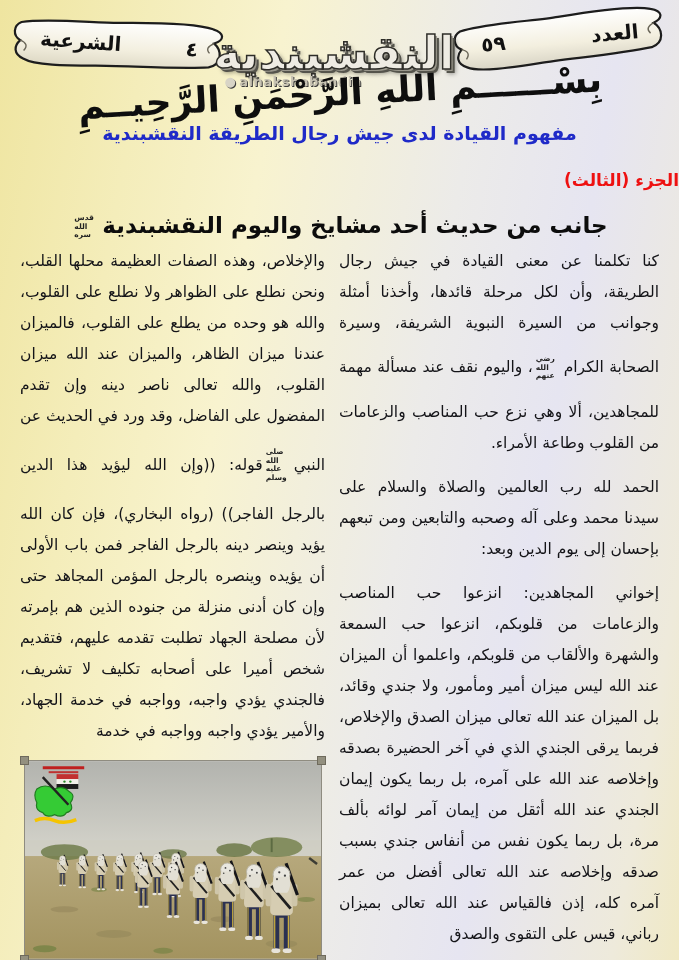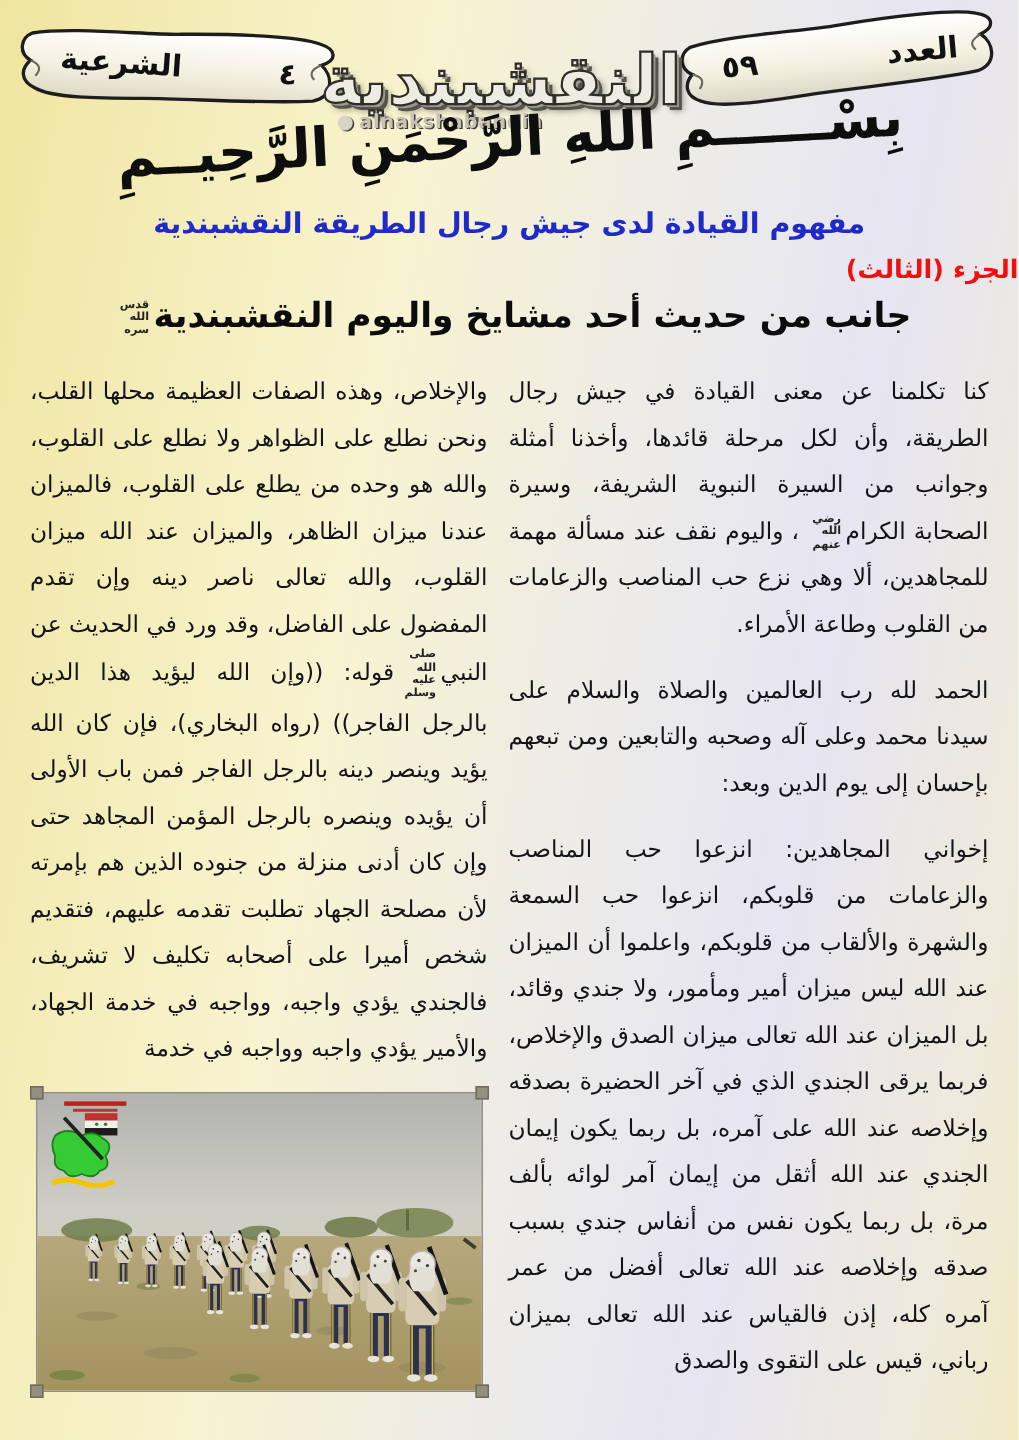--- a/index.html
+++ b/index.html
@@ -39,30 +39,30 @@
     font-size:13px; font-weight:bold; letter-spacing:.5px; color:#c7c2b2;
     text-shadow:1px 1px 0 #3c3c3c;
   }
   .logo-sub .bullet{ color:#d8d4c6; margin-right:3px; }
 
   .bismillah{
     position:absolute; left:50%; top:72px; transform:translateX(-50%) rotate(-3deg);
     font-size:36px; font-weight:bold; color:#0e0e0e; white-space:nowrap;
   }
 
-  .heading-topic{ position:absolute; left:0; right:0; top:138px; text-align:center;
+  .heading-topic{ position:absolute; left:0; right:0; top:122px; text-align:center;
     font-size:19px; font-weight:bold; color:#1f2ac8; }
   .heading-part { position:absolute; left:0; right:0; top:170px; text-align:right;
     font-size:17px; font-weight:bold; color:#ee1111; }
   .heading-main { position:absolute; left:0; right:0; top:198px; text-align:center;
     font-size:23px; font-weight:900; color:#0c0c0c; }
 
   .honorific{
     display:inline-block; width:25px; font-size:7.5px; line-height:1.15;
-    text-align:right; font-weight:bold; vertical-align:middle; margin:0 3px;
+    text-align:left; font-weight:bold; vertical-align:middle; margin:16px 3px;
     color:#222;
   }
 
   
   .columns{ display:flex; direction:rtl; gap:14px; padding:6px 20px 0; }
   .col{ text-align:justify; }
   .col-first { width:320px; }
   .col-second{ width:305px; }
   .col p{ margin:0 0 13px; font-size:15.5px; line-height:2.0; color:#141418; }
 

